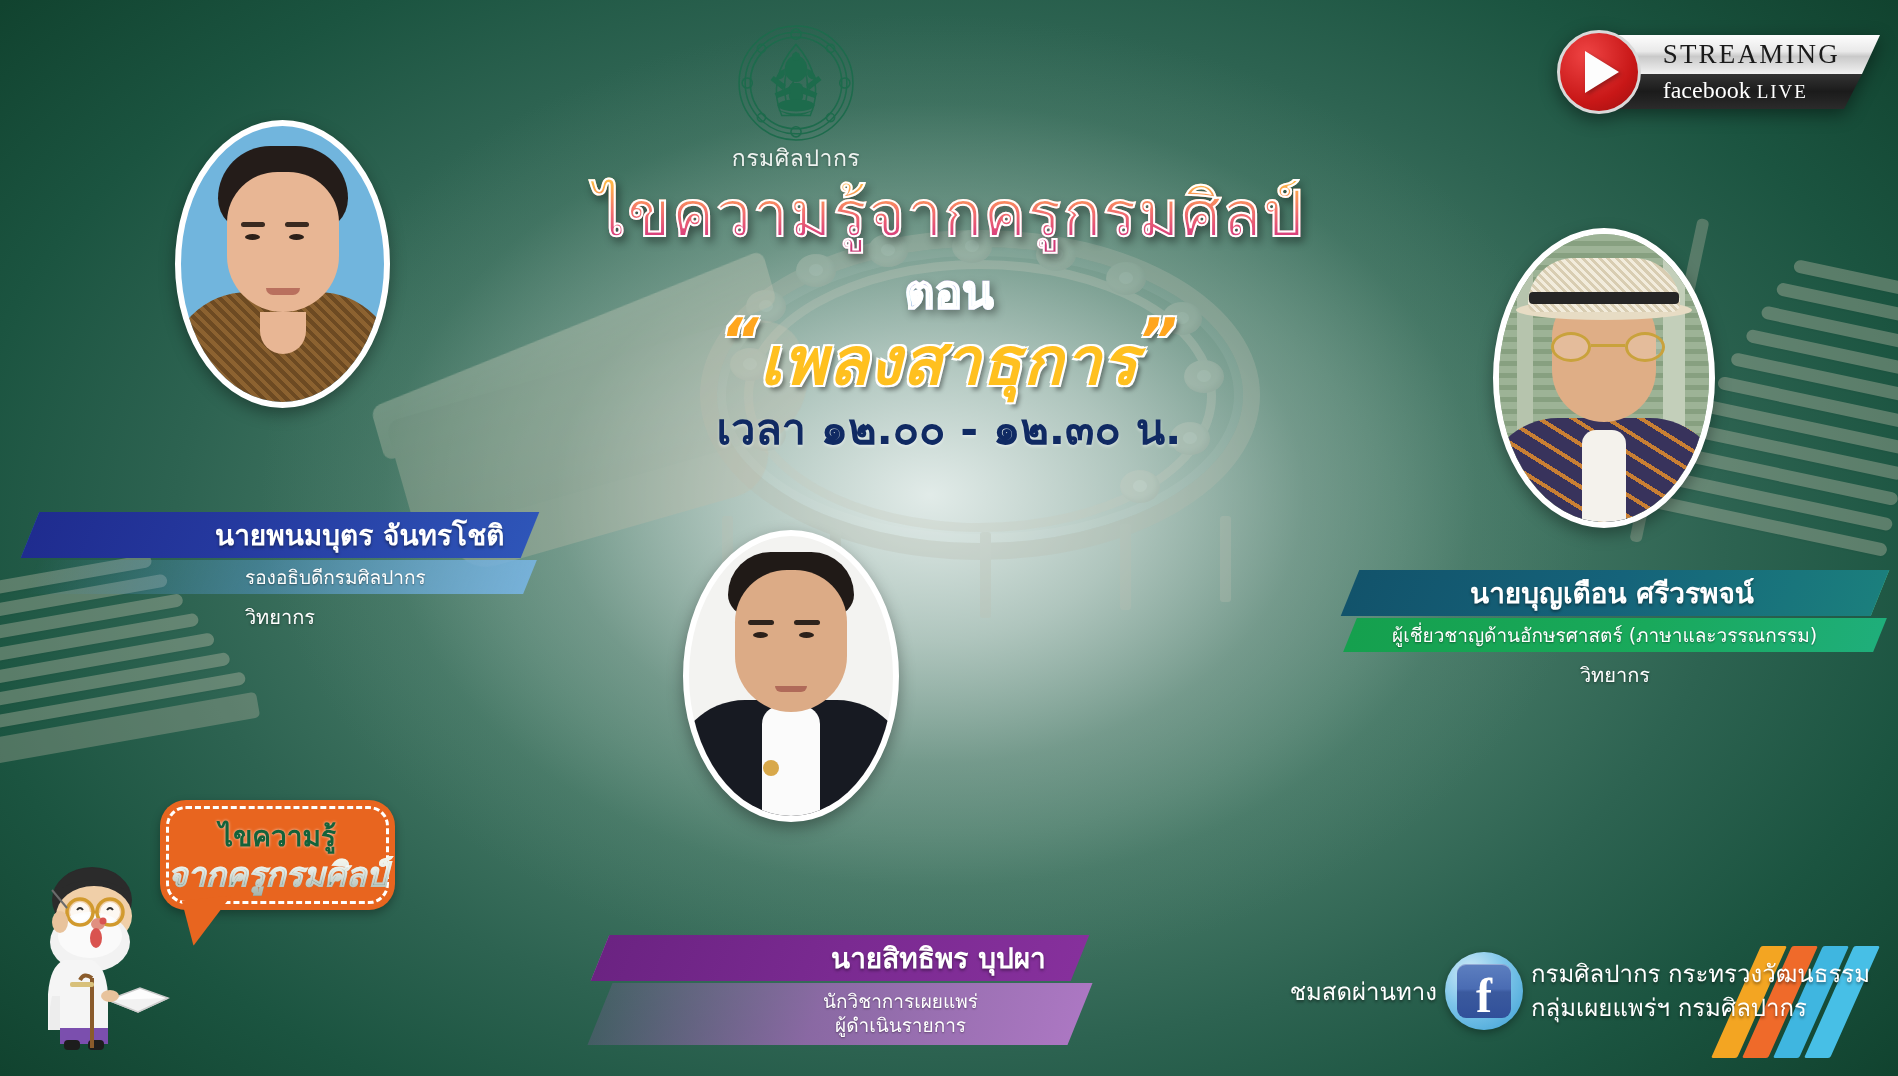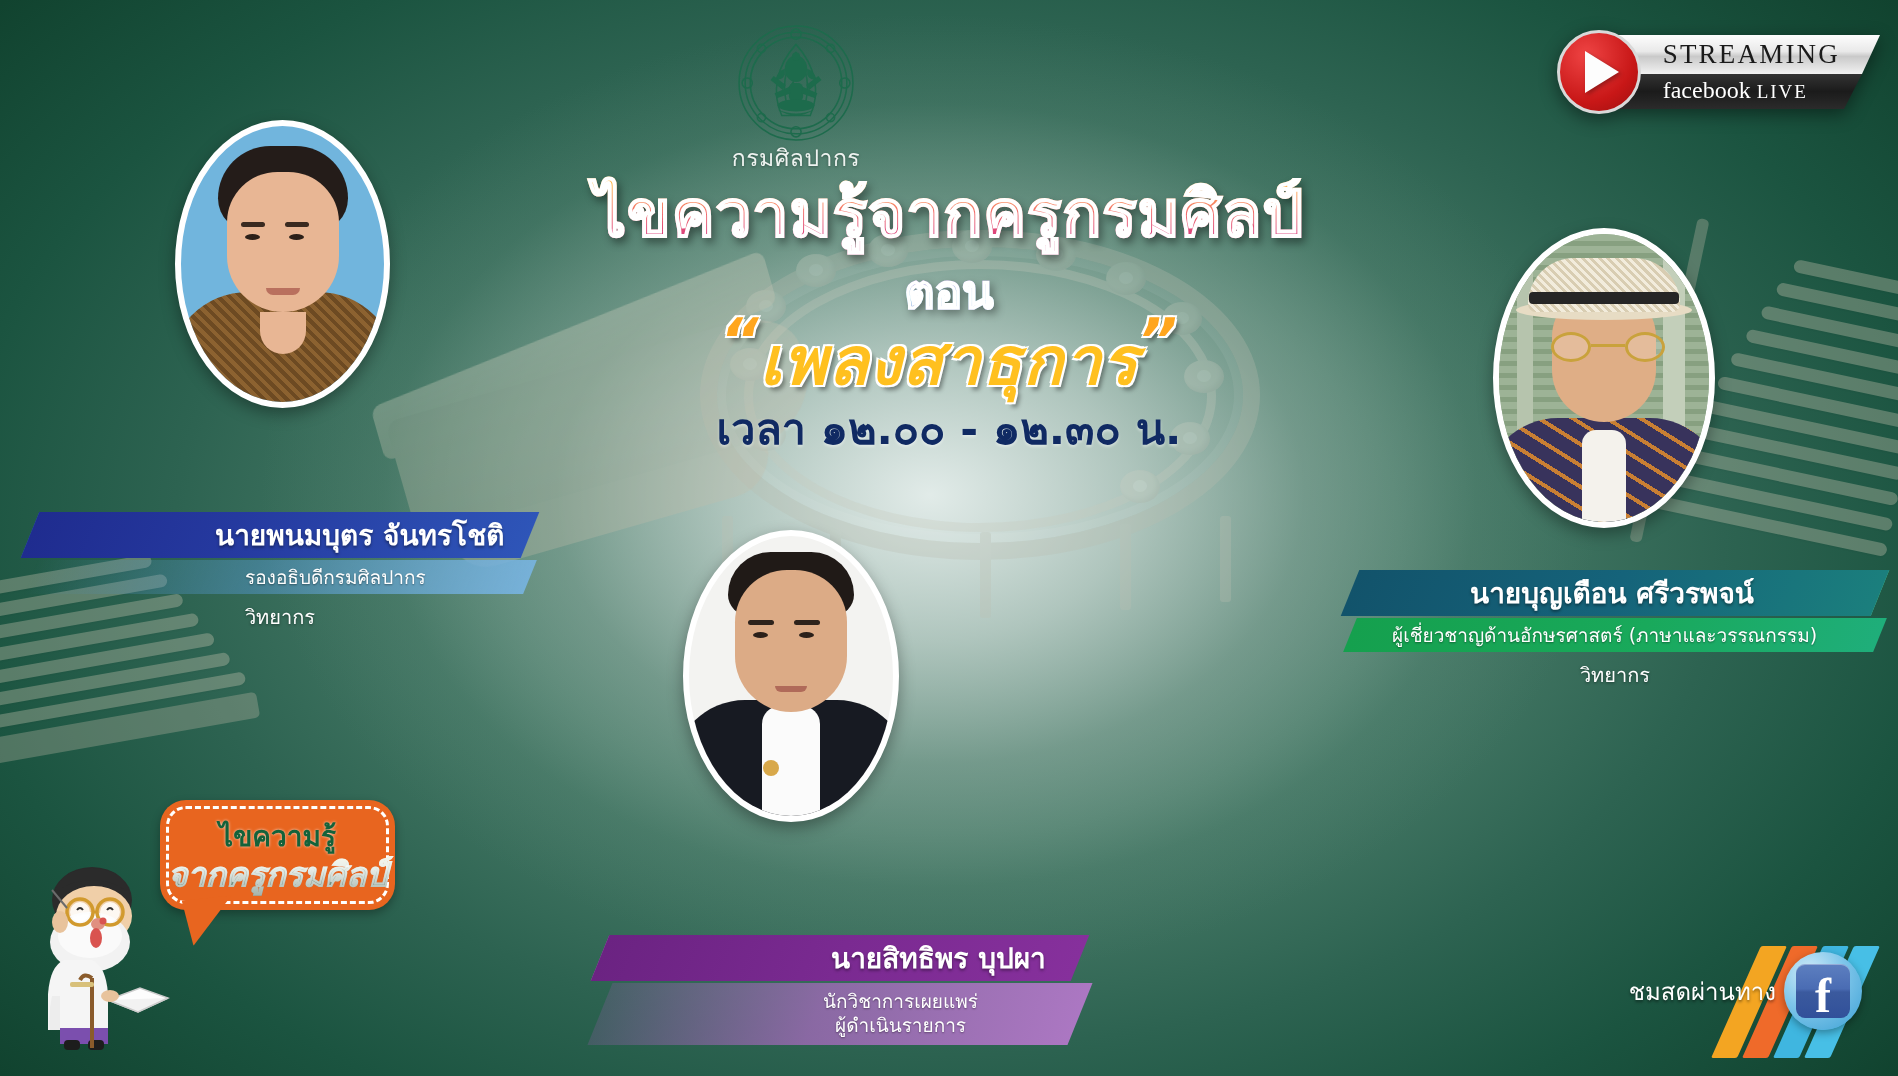--- a/index.html
+++ b/index.html
@@ -94,21 +94,21 @@
     color:#fff;font-size:24px;
     padding:3px 40px 5px 46px;
     clip-path:polygon(0 0,calc(100% - 18px) 0,calc(100% - 36px) 100%,0 100%);
     font-family:"Liberation Serif",serif;
   }
   .bar-bot .live{font-size:19px;letter-spacing:2px;margin-left:6px;}
 
   
   .main-title{
     position:absolute;left:0;right:0;top:162px;text-align:center;
-    font-size:64px;font-weight:bold;letter-spacing:1px;
+    font-size:64px;font-weight:normal;letter-spacing:1px;
     background:linear-gradient(180deg,#ffd95e 0%,#ffb347 22%,#f4736c 48%,#d93f7c 72%,#bb2f6e 100%);
     -webkit-background-clip:text;background-clip:text;color:transparent;
     -webkit-text-stroke:2px #ffffff;
     paint-order:stroke fill;
     filter:drop-shadow(3px 5px 4px rgba(0,0,0,.40));
   }
   .ton{
     position:absolute;left:0;right:0;top:255px;text-align:center;
     font-size:46px;font-weight:bold;
     background:linear-gradient(180deg,#b06ecb 0%,#8e53c4 30%,#7fd3e8 58%,#6f4ec0 85%,#5b37a6 100%);
@@ -537,16 +537,18 @@
     <i style="background:#47bfe6;"></i>
   </div>
   <div class="fb">
     <div class="pre">ชมสดผ่านทาง</div>
     <div class="fb-icon">
       <div class="sq">
           <div class="f">f</div>
         </div>
     </div>
     <div class="lines">
+      <div>กรมศิลปากร กระทรวงวัฒนธรรม</div>
+      <div>กลุ่มเผยแพร่ฯ กรมศิลปากร</div>
     </div>
   </div>
 
 </div>
 
 </body></html>

